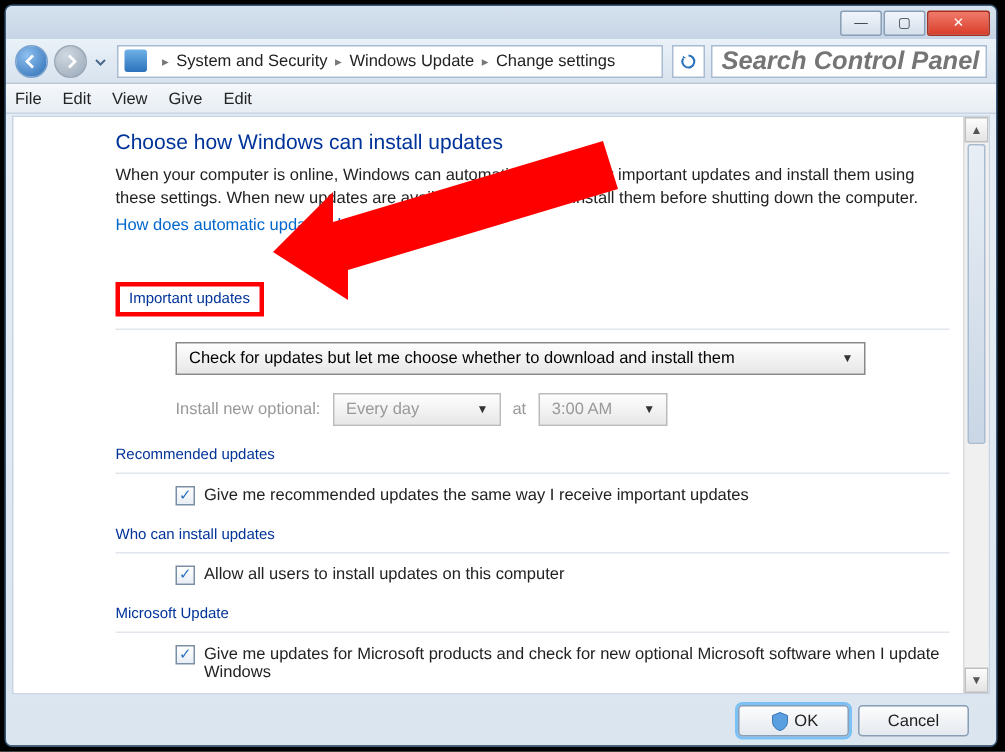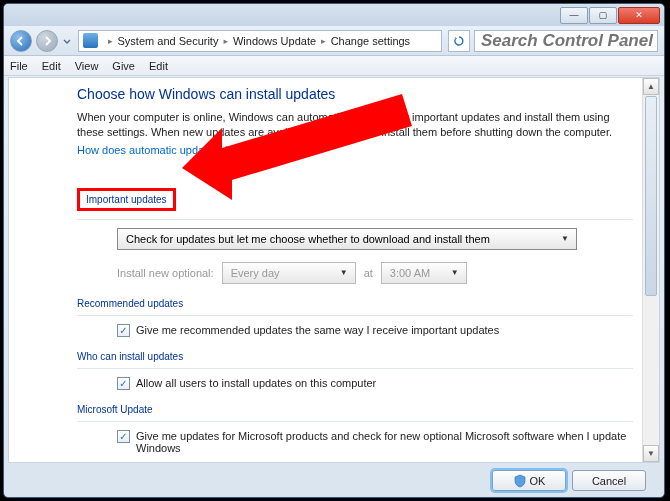--- a/index.html
+++ b/index.html
@@ -26,21 +26,21 @@
   .introtext { color: #222; font-size: 11px; line-height: 1.35; margin-bottom: 4px; }
   .link { color: #0066cc; font-size: 11px; }
   .section-head { color: #003399; font-size: 10px; margin-top: 14px; margin-bottom: 6px; }
   .section-head.highlight { border: 3px solid #ff0000; padding: 3px 6px; display: inline-block; }
   .hr { border-top: 1px solid #e1e6ec; margin: 2px 0 8px; }
   .dropdown { height: 22px; border: 1px solid #888; background: linear-gradient(#fefefe, #e7e7e7); display: flex; align-items: center; padding: 0 22px 0 8px; position: relative; font-size: 11px; }
   .dropdown .arrow { position: absolute; right: 4px; top: 3px; width: 14px; height: 14px; display: flex; align-items: center; justify-content: center; font-size: 8px; color: #333; }
   .dd-main { width: 460px; margin-left: 40px; }
   .schedule { display: flex; align-items: center; margin-left: 40px; margin-top: 12px; color: #999; font-size: 11px; }
   .schedule .dropdown { color: #999; border-color: #bbb; }
-  .schedule .dd1 { width: 134px; margin: 0 8px; }
+  .schedule .dd1 { width: 112px; margin: 0 8px; }
   .schedule .dd2 { width: 86px; margin-left: 8px; }
   .chkrow { display: flex; align-items: flex-start; margin-left: 40px; font-size: 11px; color: #222; }
   .chkbox { width: 13px; height: 13px; border: 1px solid #7a8fa6; background: linear-gradient(#fff, #e8eef5); margin-right: 6px; display: flex; align-items: center; justify-content: center; font-size: 10px; color: #2a72bb; flex-shrink: 0; }
   .scrollbar { position: absolute; top: 0; right: 0; bottom: 0; width: 17px; background: #f0f0f0; border-left: 1px solid #dcdcdc; }
   .sb-btn { height: 17px; background: linear-gradient(#fdfdfd, #e3e3e3); border: 1px solid #bfbfbf; display: flex; align-items: center; justify-content: center; font-size: 8px; color: #555; }
   .sb-thumb { position: absolute; left: 2px; right: 2px; top: 18px; height: 200px; background: linear-gradient(#e8eef5, #c9d6e5); border: 1px solid #a9bbd0; border-radius: 2px; }
   .buttons { position: absolute; right: 18px; bottom: 6px; display: flex; }
   .btn { width: 74px; height: 21px; margin-left: 6px; border: 1px solid #8a9fb6; border-radius: 3px; background: linear-gradient(#fdfdfd, #e4e9ef); display: flex; align-items: center; justify-content: center; font-size: 11px; color: #222; }
   .btn.primary { box-shadow: 0 0 0 2px #7cc1f5; }
   .arrow-overlay { position: absolute; top: 88px; left: 178px; pointer-events: none; }

